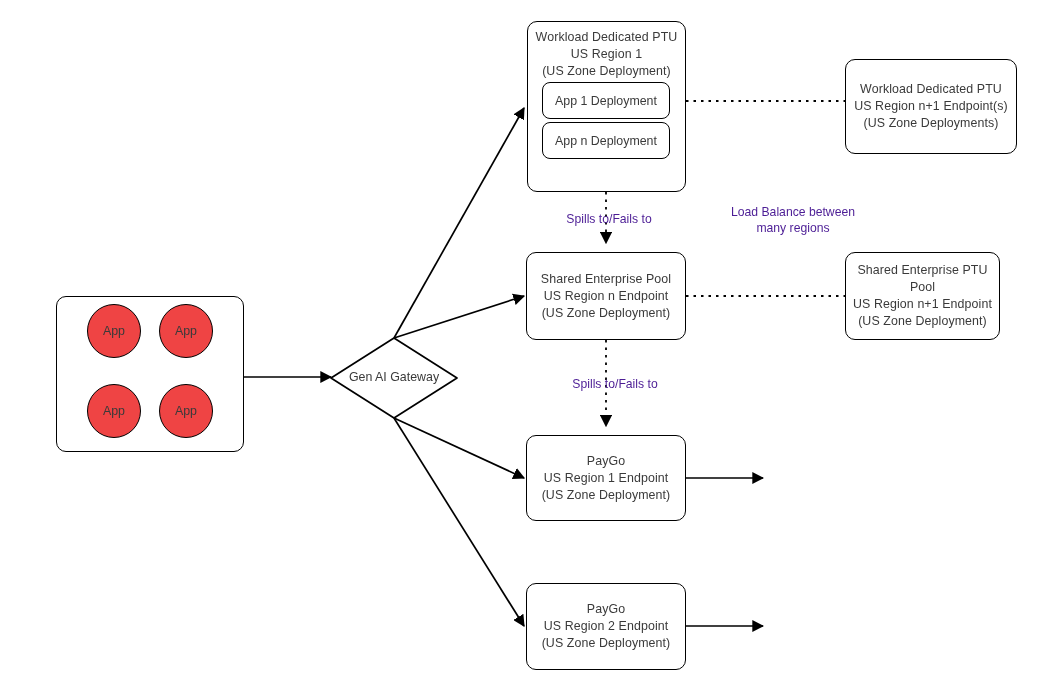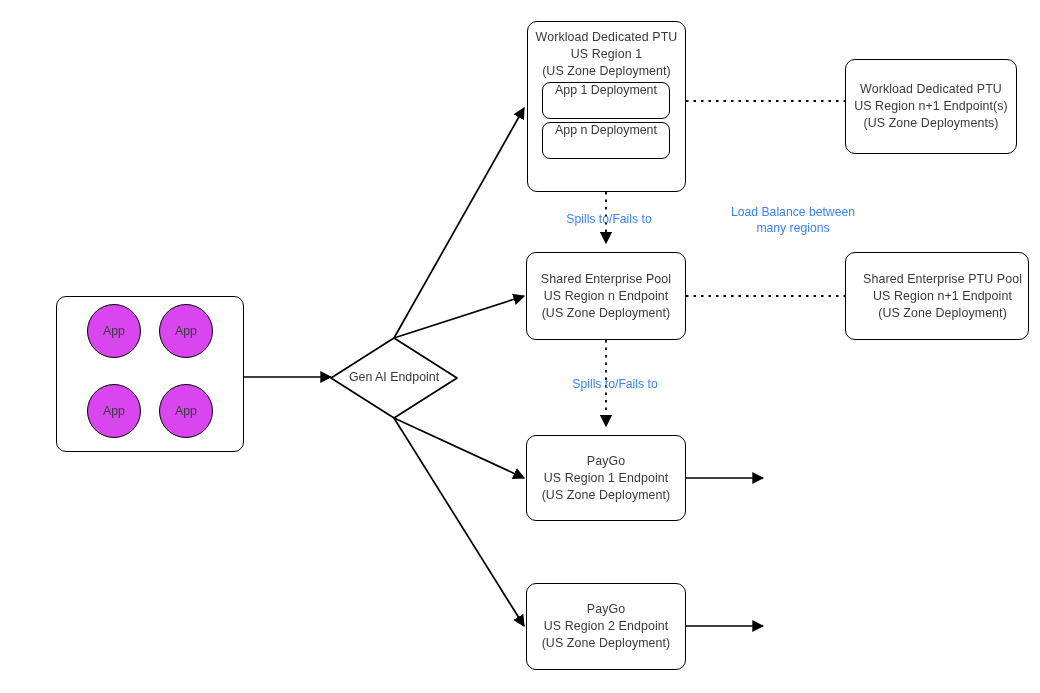--- a/index.html
+++ b/index.html
@@ -43,42 +43,42 @@
     align-items: flex-start;
     padding-top: 7px;
   }
   .circle {
     position: absolute;
     box-sizing: border-box;
     width: 54px;
     height: 54px;
     border: 1.6px solid #000000;
     border-radius: 50%;
-    background: #d946ef;
+    background: #ef4444;
     display: flex;
     align-items: center;
     justify-content: center;
     color: #3a3a3a;
     font-size: 12.4px;
   }
   .sub-node {
     position: absolute;
     box-sizing: border-box;
     border: 1.6px solid #000000;
     border-radius: 8px;
     background: #ffffff;
     display: flex;
-    align-items: flex-start;
+    align-items: center;
     justify-content: center;
     color: #3a3a3a;
     font-size: 12.4px;
   }
   .edge-label {
     position: absolute;
-    color: #3b82f6;
+    color: #4c1d95;
     font-size: 12.2px;
     line-height: 16px;
     text-align: center;
     white-space: pre-line;
     background: transparent;
   }
   .diamond-label {
     position: absolute;
     color: #3a3a3a;
     font-size: 12.4px;
@@ -131,21 +131,21 @@
   <div class="circle" style="left:159px; top:304px;">
     <span>App</span>
   </div>
   <div class="circle" style="left:87px; top:384px;">
     <span>App</span>
   </div>
   <div class="circle" style="left:159px; top:384px;">
     <span>App</span>
   </div>
 
-  <div class="diamond-label" style="left:331px; top:370px; width:126px;">Gen AI Endpoint</div>
+  <div class="diamond-label" style="left:331px; top:370px; width:126px;">Gen AI Gateway</div>
 
   <div class="node top-aligned" style="left:527px; top:21px; width:159px; height:171px;">
     <span class="txt">Workload Dedicated PTU
 US Region 1
 (US Zone Deployment)</span>
   </div>
   <div class="sub-node" style="left:542px; top:82px; width:128px; height:37px;">
     <span>App 1 Deployment</span>
   </div>
   <div class="sub-node" style="left:542px; top:122px; width:128px; height:37px;">
@@ -157,21 +157,21 @@
 US Region n+1 Endpoint(s)
 (US Zone Deployments)</span>
   </div>
 
   <div class="node" style="left:526px; top:252px; width:160px; height:88px;">
     <span class="txt">Shared Enterprise Pool
 US Region n Endpoint
 (US Zone Deployment)</span>
   </div>
 
-  <div class="node" style="left:845px; top:252px; width:184px; height:88px;justify-content:flex-end;">
+  <div class="node" style="left:845px; top:252px; width:155px; height:88px;">
     <span class="txt">Shared Enterprise PTU Pool
 US Region n+1 Endpoint
 (US Zone Deployment)</span>
   </div>
 
   <div class="node" style="left:526px; top:435px; width:160px; height:86px;">
     <span class="txt">PayGo
 US Region 1 Endpoint
 (US Zone Deployment)</span>
   </div>

